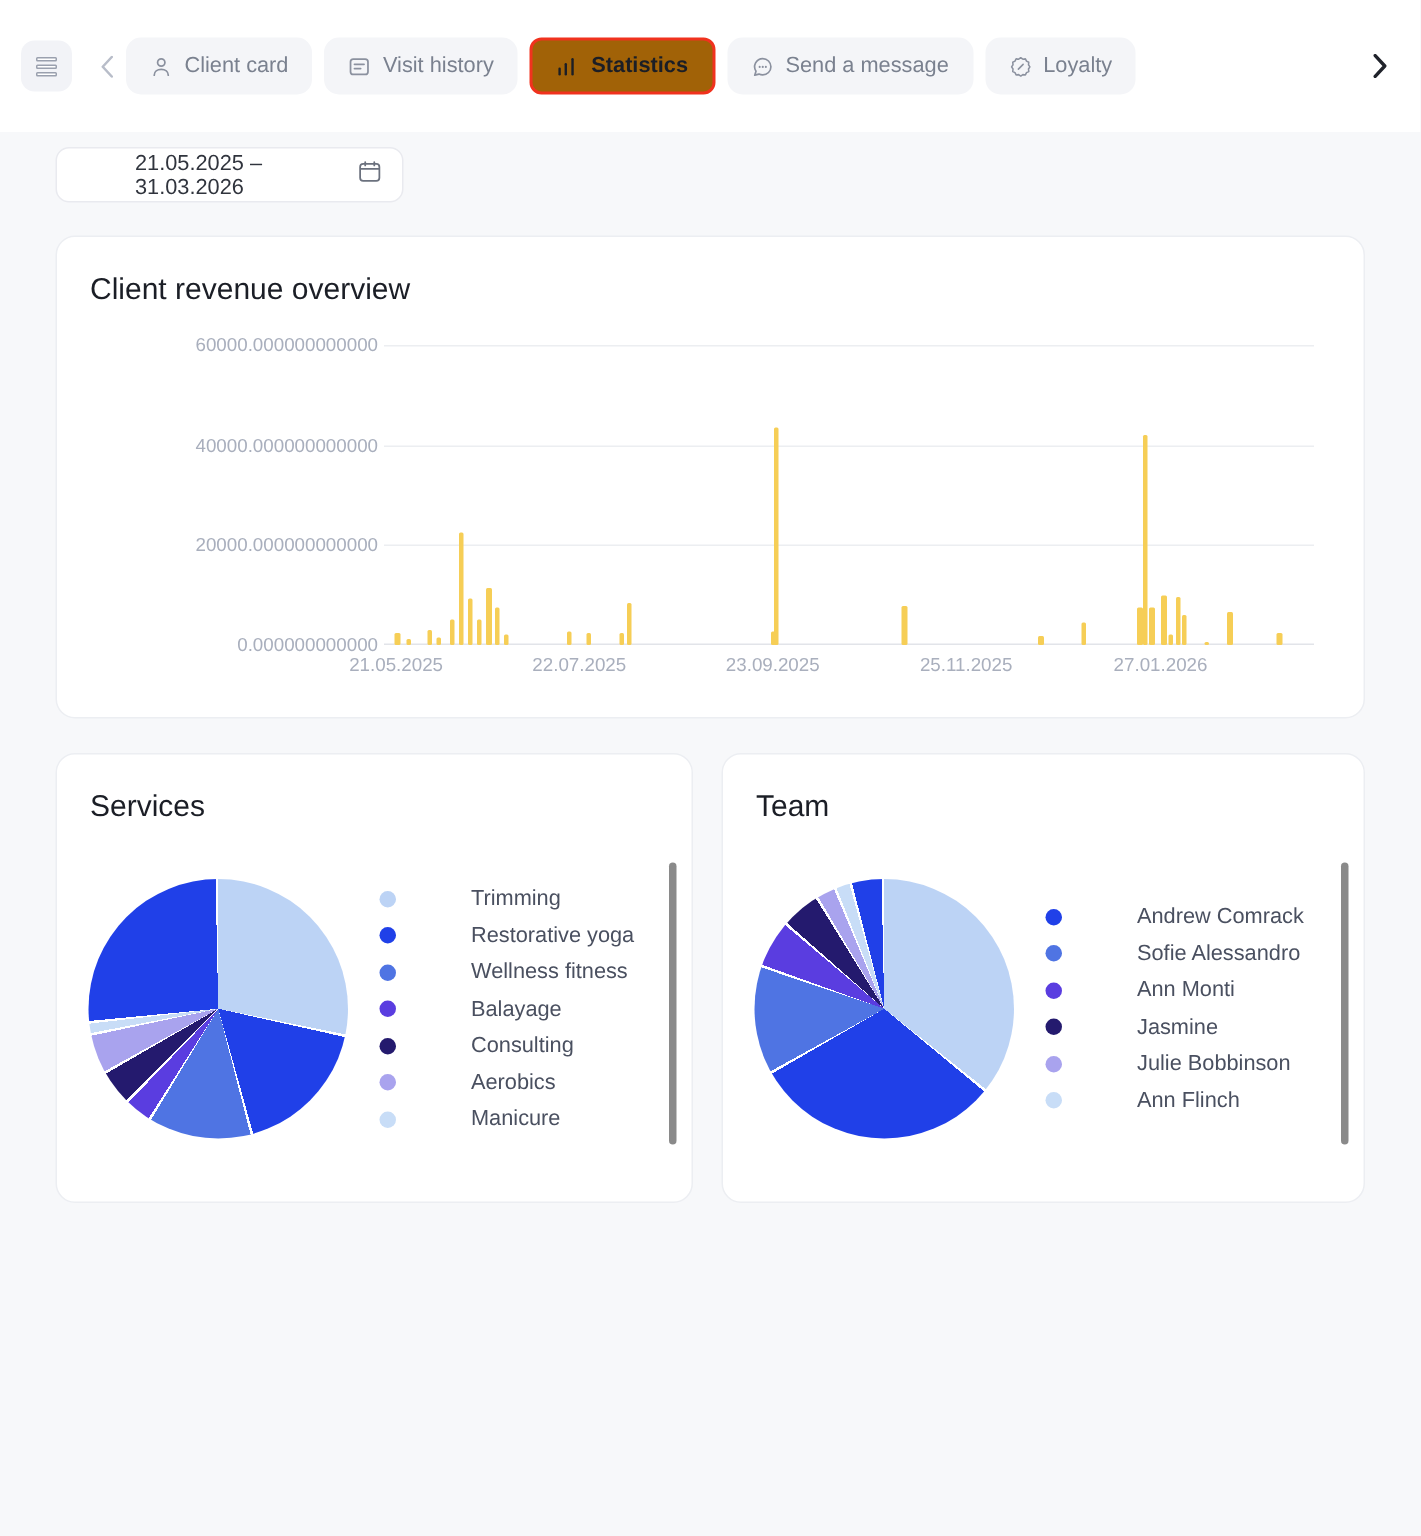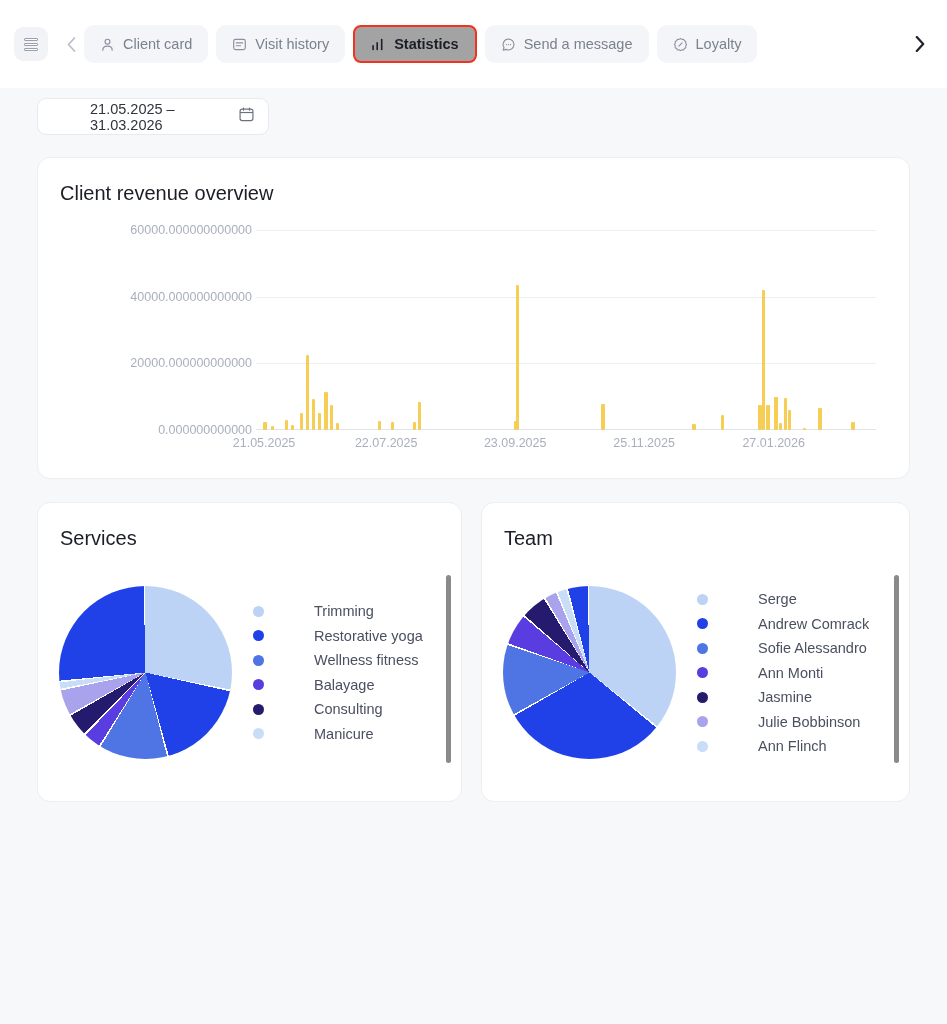--- a/index.html
+++ b/index.html
@@ -41,21 +41,21 @@
     flex: 1; overflow: hidden; height: 42px;
   }
   .tab {
     display: flex; align-items: center; gap: 8px;
     height: 38px; padding: 0 16px;
     border-radius: 10px; background: #f4f5f8;
     color: #7a818f; font-size: 14.5px;
     white-space: nowrap; cursor: pointer; flex-shrink: 0;
   }
   .tab.active {
-    background: #a3a3a3; color: #1b1e26; font-weight: bold;
+    background: #a16207; color: #1b1e26; font-weight: bold;
     border: 2px solid #f0321e; border-radius: 8px;
   }
   .tab svg { display: block; flex-shrink: 0; }
 
   
   .daterange {
     position: absolute; left: 37px; top: 98px;
     width: 232px; height: 37px;
     background: #ffffff; border: 1px solid #e9eaef; border-radius: 9px;
     display: flex; align-items: center; justify-content: space-between;
@@ -299,42 +299,42 @@
             </div>
             <div class="legend-row">
               <span class="legend-dot" style="background: rgb(90, 61, 224);"></span>
               <span class="legend-text">Balayage</span>
             </div>
             <div class="legend-row">
               <span class="legend-dot" style="background: rgb(36, 26, 110);"></span>
               <span class="legend-text">Consulting</span>
             </div>
             <div class="legend-row">
+              <span class="legend-dot" style="background: rgb(169, 163, 238);"></span>
+              <span class="legend-text">Aerobics</span>
+            </div>
+            <div class="legend-row">
               <span class="legend-dot" style="background: rgb(200, 221, 247);"></span>
               <span class="legend-text">Manicure</span>
             </div>
           </div>
         <div class="legend-scrollbar"></div>
       </div>
     </div>
   </div>
 
   <div class="card pie-card" id="team-card">
     <div class="card-title">Team</div>
     <div class="pie-body">
       <div class="pie-holder">
         <div class="pie" id="team-pie" style="background: conic-gradient(rgb(188, 211, 245) 0deg, rgb(188, 211, 245) 128.4deg, rgb(255, 255, 255) 128.4deg, rgb(255, 255, 255) 129.6deg, rgb(32, 64, 232) 129.6deg, rgb(32, 64, 232) 240deg, rgb(255, 255, 255) 240deg, rgb(255, 255, 255) 241.2deg, rgb(79, 116, 227) 241.2deg, rgb(79, 116, 227) 288.6deg, rgb(255, 255, 255) 288.6deg, rgb(255, 255, 255) 289.8deg, rgb(90, 61, 224) 289.8deg, rgb(90, 61, 224) 310.2deg, rgb(255, 255, 255) 310.2deg, rgb(255, 255, 255) 311.4deg, rgb(36, 26, 110) 311.4deg, rgb(36, 26, 110) 328.2deg, rgb(255, 255, 255) 328.2deg, rgb(255, 255, 255) 329.4deg, rgb(169, 163, 238) 329.4deg, rgb(169, 163, 238) 337.2deg, rgb(255, 255, 255) 337.2deg, rgb(255, 255, 255) 338.4deg, rgb(200, 221, 247) 338.4deg, rgb(200, 221, 247) 344.4deg, rgb(255, 255, 255) 344.4deg, rgb(255, 255, 255) 345.6deg, rgb(32, 64, 232) 345.6deg, rgb(32, 64, 232) 358.8deg, rgb(255, 255, 255) 358.8deg, rgb(255, 255, 255) 360deg);"></div>
       </div>
       <div class="legend-holder">
         <div class="legend" id="team-legend">
             <div class="legend-row">
-              <span class="legend-dot" style="background: rgb(188, 211, 245);"></span>
-              <span class="legend-text">Serge</span>
-            </div>
-            <div class="legend-row">
               <span class="legend-dot" style="background: rgb(32, 64, 232);"></span>
               <span class="legend-text">Andrew Comrack</span>
             </div>
             <div class="legend-row">
               <span class="legend-dot" style="background: rgb(79, 116, 227);"></span>
               <span class="legend-text">Sofie Alessandro</span>
             </div>
             <div class="legend-row">
               <span class="legend-dot" style="background: rgb(90, 61, 224);"></span>
               <span class="legend-text">Ann Monti</span>

